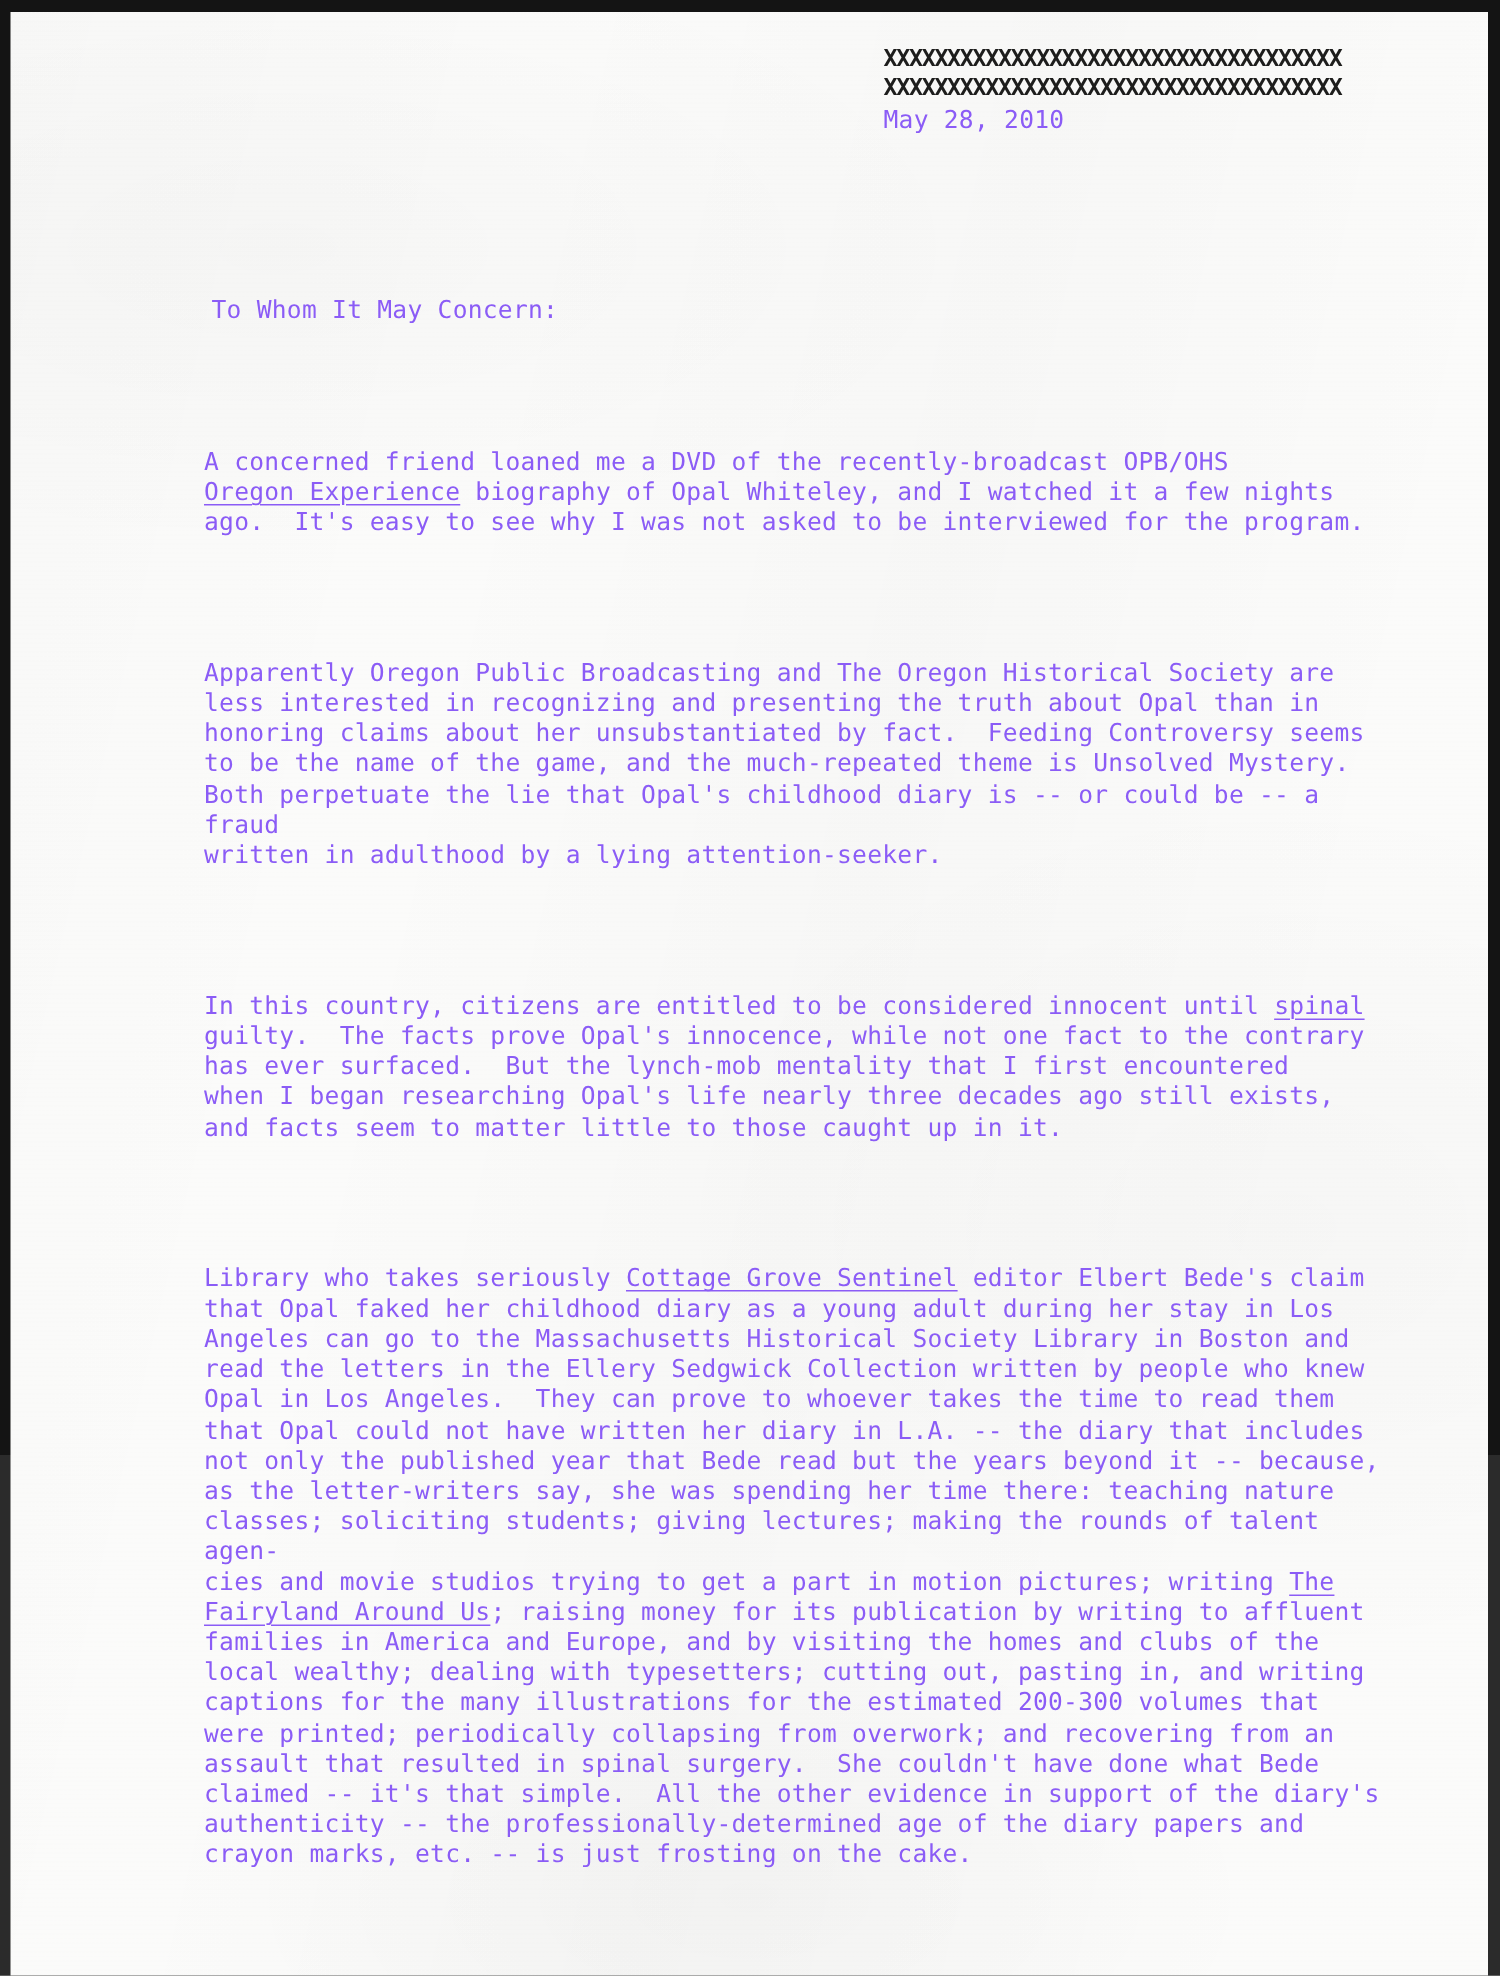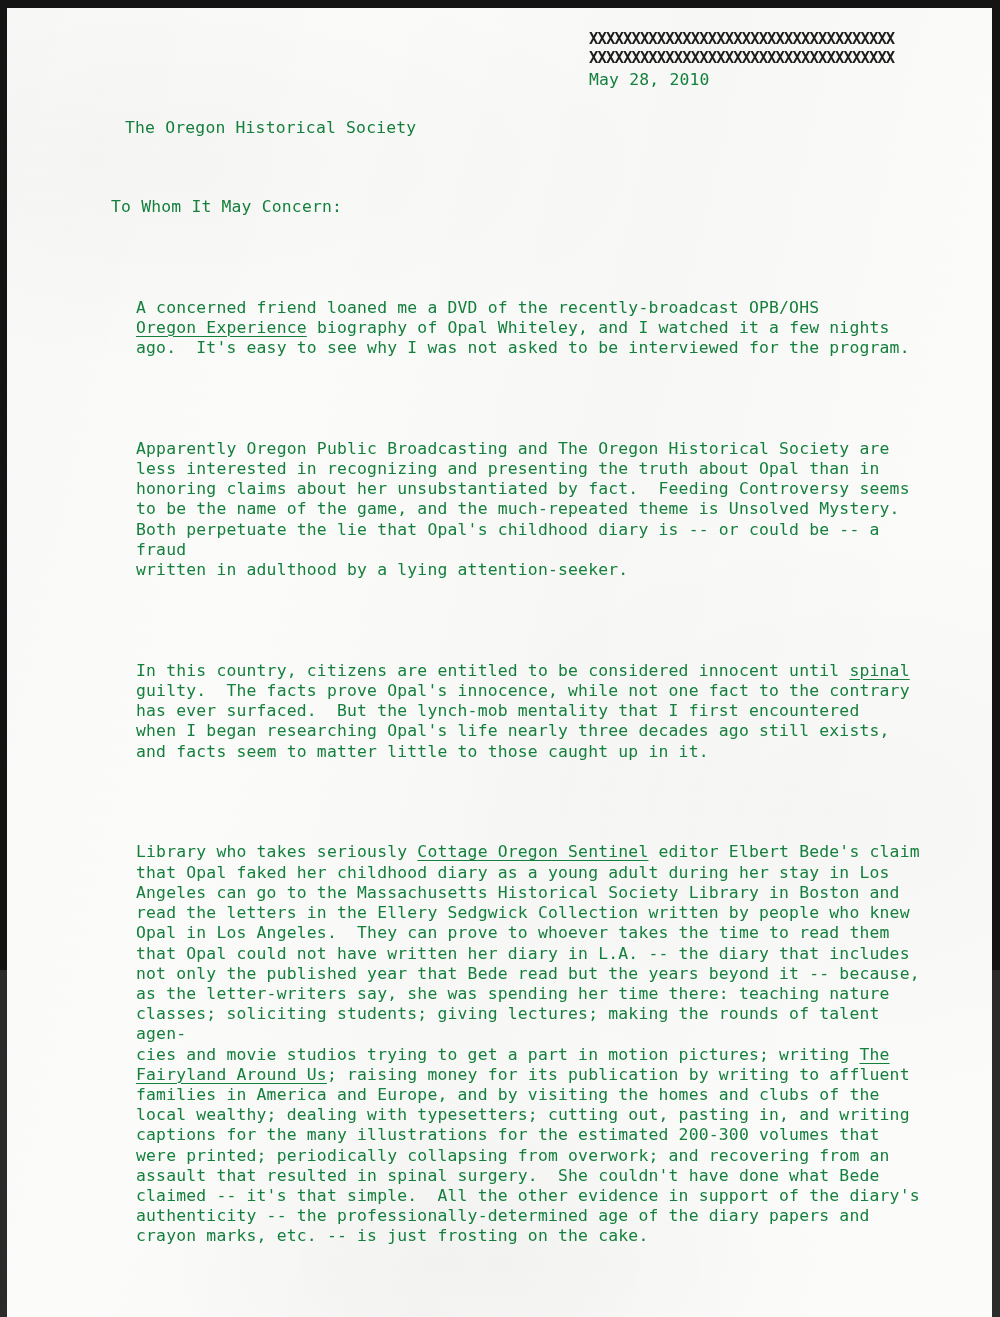--- a/index.html
+++ b/index.html
@@ -65,21 +65,21 @@
   }
 
   #sheet-content {
     position: relative;
     z-index: 2;
   }
 
   
   .tw {
     font-family: "DejaVu Sans Mono", "Liberation Mono", monospace;
-    color: #15803d;
+    color: #8b5cf6;
     font-size: 16.4px;
     line-height: 20.2px;
     letter-spacing: 0.18px;
     white-space: pre-wrap;
   }
 
   
   #letterhead {
     position: absolute;
     left: 582px;
@@ -99,21 +99,21 @@
     margin-top: 3px;
   }
 
   #recipient-block {
     position: absolute;
     left: 118px;
     top: 110px;
   }
   #salutation-block {
     position: absolute;
-    left: 104px;
+    left: 134px;
     top: 189px;
     text-align: center;
   }
 
   #body-block {
     position: absolute;
     left: 117px;
     top: 229px;
     width: 798px;
   }
@@ -135,21 +135,20 @@
   <div id="paper">
     <div id="sheet-content">
 
       <div id="letterhead">
         <div class="redacted-line">XXXXXXXXXXXXXXXXXXXXXXXXXXXXXXXXXXXX</div>
         <div class="redacted-line">XXXXXXXXXXXXXXXXXXXXXXXXXXXXXXXXXXXX</div>
         <div id="date-line" class="tw">May 28, 2010</div>
       </div>
 
       <div id="recipient-block">
-        <div class="tw">The Oregon Historical Society</div>
       </div>
 
       <div id="salutation-block">
         <div class="tw">To Whom It May Concern:</div>
       </div>
 
       <div id="body-block" class="tw">
 
         <p><span>A concerned friend loaned me a DVD of the recently-broadcast OPB/OHS
 </span><span class="u">Oregon Experience</span><span> biography of Opal Whiteley, and I watched it a few nights
@@ -161,21 +160,21 @@
 to be the name of the game, and the much-repeated theme is Unsolved Mystery.
 Both perpetuate the lie that Opal's childhood diary is -- or could be -- a fraud
 written in adulthood by a lying attention-seeker.</span></p>
 
         <p><span>In this country, citizens are entitled to be considered innocent until </span><span class="u">spinal</span><span>
 guilty.  The facts prove Opal's innocence, while not one fact to the contrary
 has ever surfaced.  But the lynch-mob mentality that I first encountered
 when I began researching Opal's life nearly three decades ago still exists,
 and facts seem to matter little to those caught up in it.</span></p>
 
-        <p><span>Library who takes seriously </span><span class="u">Cottage Oregon Sentinel</span><span> editor Elbert Bede's claim
+        <p><span>Library who takes seriously </span><span class="u">Cottage Grove Sentinel</span><span> editor Elbert Bede's claim
 that Opal faked her childhood diary as a young adult during her stay in Los
 Angeles can go to the Massachusetts Historical Society Library in Boston and
 read the letters in the Ellery Sedgwick Collection written by people who knew
 Opal in Los Angeles.  They can prove to whoever takes the time to read them
 that Opal could not have written her diary in L.A. -- the diary that includes
 not only the published year that Bede read but the years beyond it -- because,
 as the letter-writers say, she was spending her time there: teaching nature
 classes; soliciting students; giving lectures; making the rounds of talent agen-
 cies and movie studios trying to get a part in motion pictures; writing </span><span class="u">The
 Fairyland Around Us</span><span>; raising money for its publication by writing to affluent

